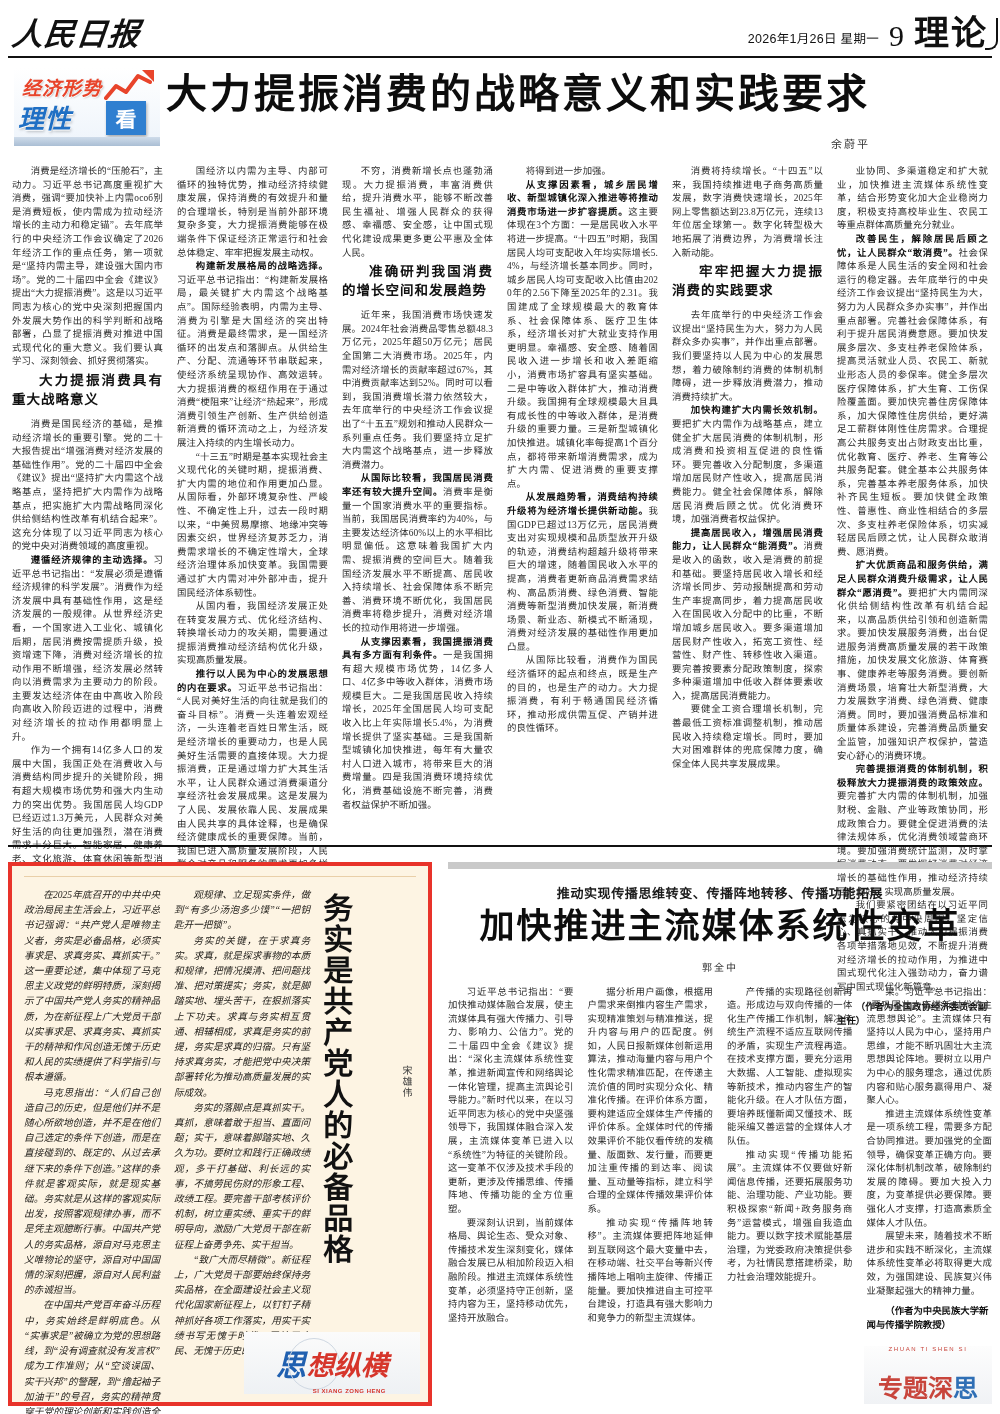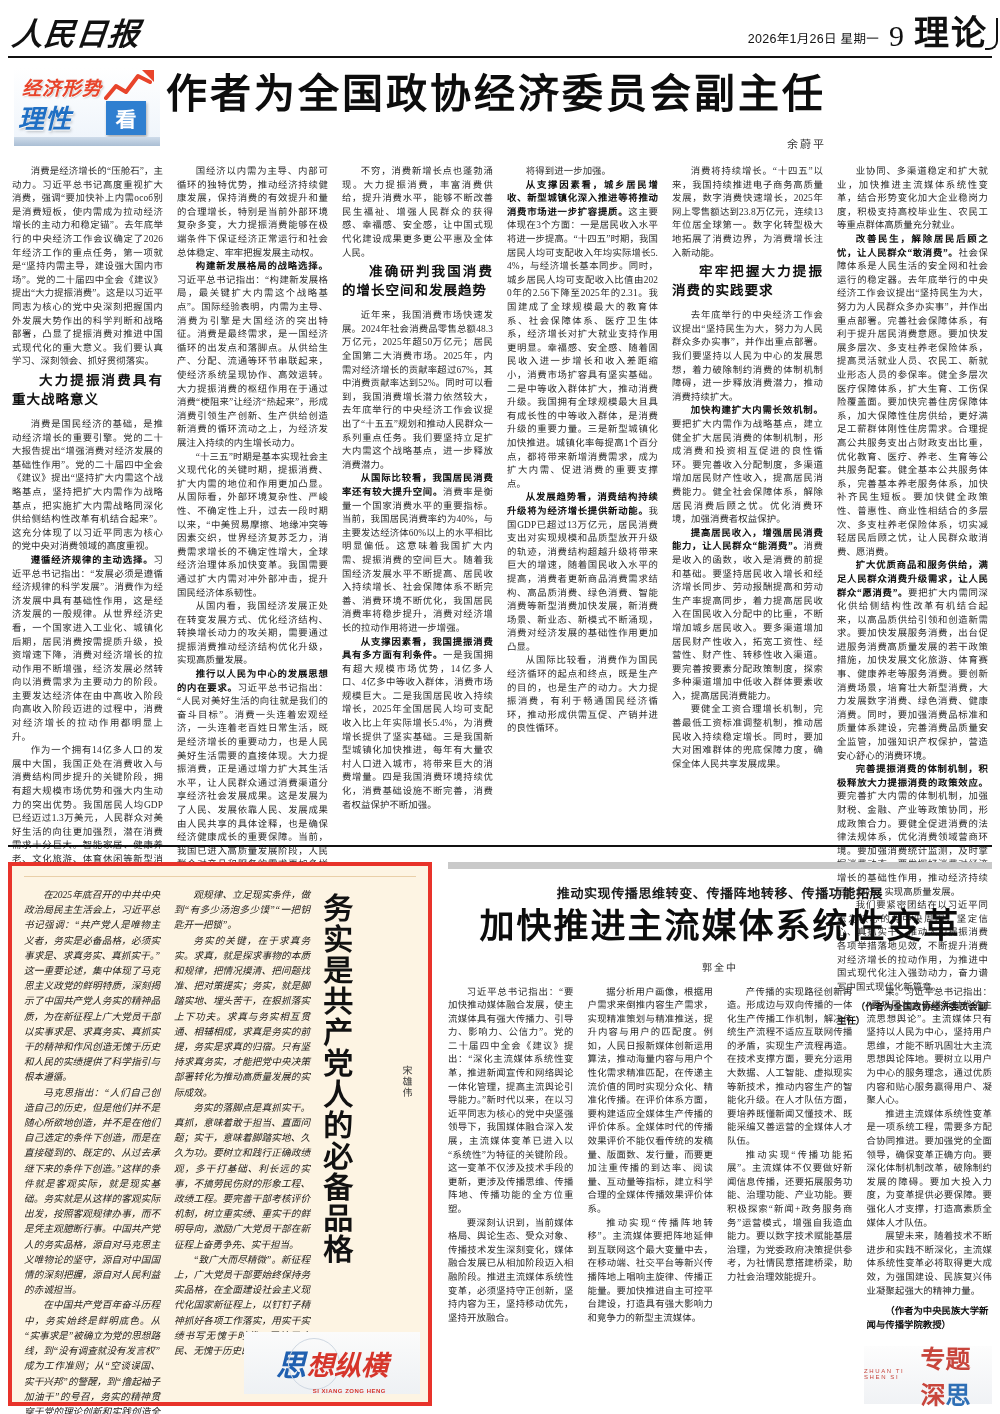--- a/index.html
+++ b/index.html
@@ -205,21 +205,21 @@
     font-family:"Liberation Serif","DejaVu Serif",serif;
     font-weight:700;font-size:35px;letter-spacing:2px;color:#0d0d0d;line-height:1.1;
   }
   .br-byline{text-align:center;font-size:10px;color:#333;letter-spacing:2px;margin-top:12px;}
   .br-cols{
     display:grid;grid-template-columns:repeat(4,1fr);column-gap:14px;margin-top:12px;
   }
   .ztss{
     position:absolute;right:0px;bottom:2px;width:128px;height:58px;
     background:linear-gradient(180deg,#fdfdfd,#f0f2f5);
-    display:flex;flex-direction:row;align-items:center;justify-content:flex-start;
+    display:flex;flex-direction:column;align-items:center;justify-content:space-between;
   }
   .ztss .py{
     font-family:"Liberation Sans",sans-serif;font-size:6px;color:#c8453c;
     letter-spacing:1.6px;margin-bottom:2px;
   }
   .ztss .zt{
     font-family:"Liberation Sans",sans-serif;font-weight:700;font-size:25px;letter-spacing:0px;
   }
   .ztss .c1{color:#c8453c;}
   .ztss .c2{color:#2f6fb5;}
@@ -250,21 +250,21 @@
             <polyline points="2,30 12,18 22,24 34,8 46,14" fill="none" stroke="#e8442b" stroke-width="4" stroke-linejoin="round" stroke-linecap="round"></polyline>
             <polygon points="38,2 50,2 50,14" fill="#e8442b"></polygon>
           </svg>
           <div class="b1">经济形势</div>
           <div class="b2">理性</div>
           <div class="b3">看</div>
           <div class="shelf"></div>
         </div>
       </div>
       <div class="title-col">
-        <div class="main-title">作者为全国政协经济委员会副主任</div>
+        <div class="main-title">大力提振消费的战略意义和实践要求</div>
         <div class="byline">余蔚平</div>
       </div>
       <div class="right-stub"></div>
     </div>
 
     <div class="cols6" id="top-cols">
         <div class="col">
           <p class="tx">消费是经济增长的“压舱石”，主动力。习近平总书记高度重视扩大消费，强调“要加快补上内需особ别是消费短板，使内需成为拉动经济增长的主动力和稳定锚”。去年底举行的中央经济工作会议确定了2026年经济工作的重点任务，第一项就是“坚持内需主导，建设强大国内市场”。党的二十届四中全会《建议》提出“大力提振消费”。这是以习近平同志为核心的党中央深刻把握国内外发展大势作出的科学判断和战略部署，凸显了提振消费对推进中国式现代化的重大意义。我们要认真学习、深刻领会、抓好贯彻落实。</p>
           <div class="sub-h">大力提振消费具有重大战略意义</div>
           <p class="tx">消费是国民经济的基础，是推动经济增长的重要引擎。党的二十大报告提出“增强消费对经济发展的基础性作用”。党的二十届四中全会《建议》提出“坚持扩大内需这个战略基点，坚持把扩大内需作为战略基点，把实施扩大内需战略同深化供给侧结构性改革有机结合起来”。这充分体现了以习近平同志为核心的党中央对消费领域的高度重视。</p>

